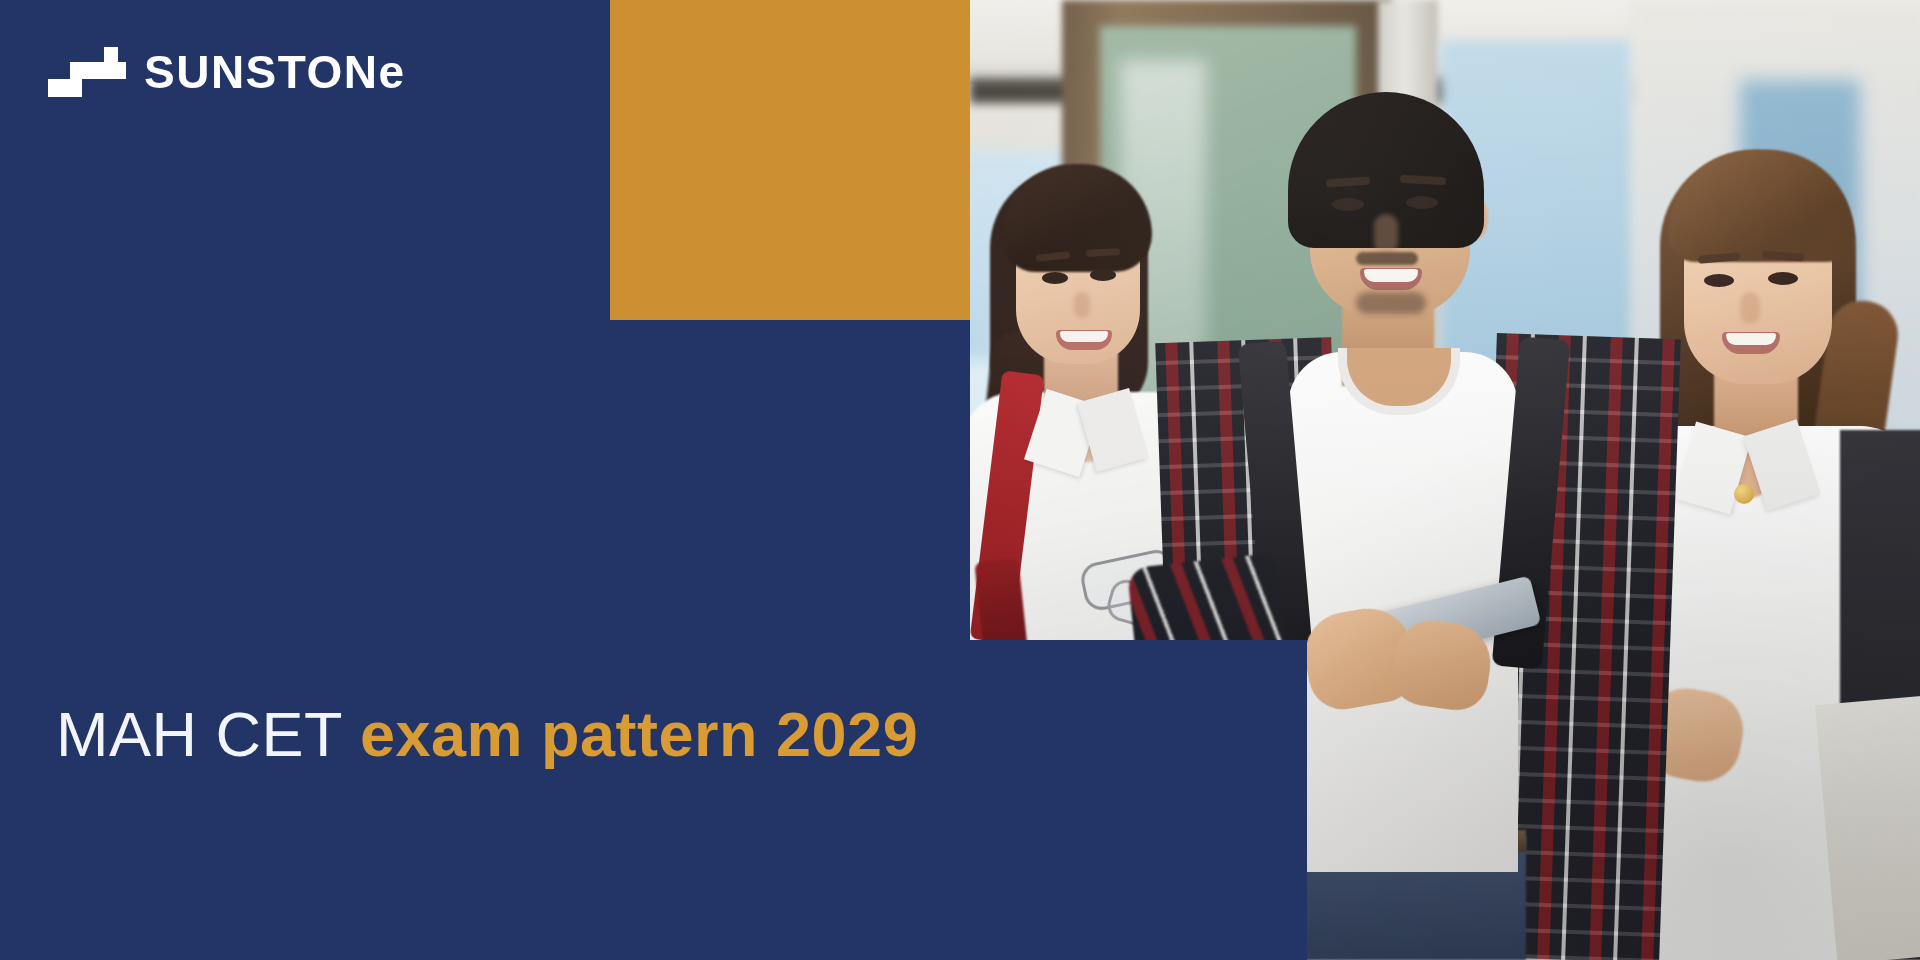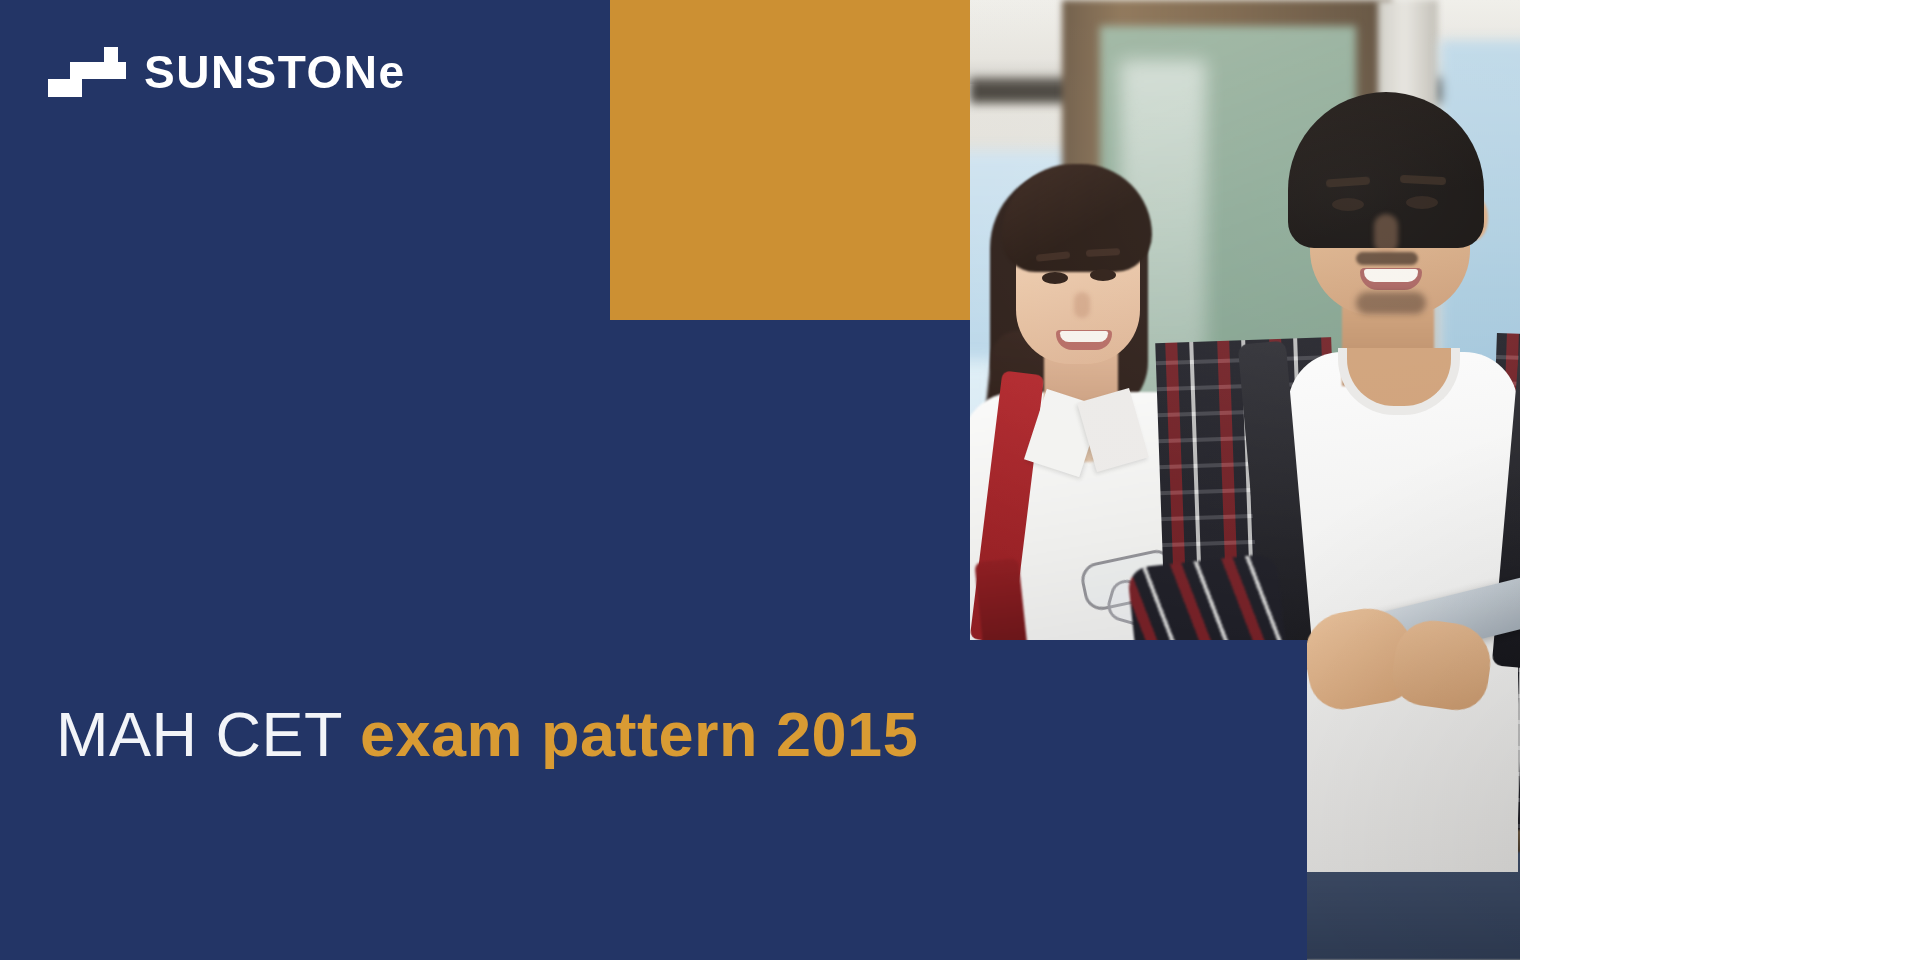--- a/index.html
+++ b/index.html
@@ -2,21 +2,21 @@
 <html><head>
 <meta charset="utf-8">
 <style>
   html, body {
     margin: 0;
     padding: 0;
     background: #ffffff;
   }
   #banner {
     position: relative;
-    width: 1520px;
+    width: 1920px;
     height: 960px;
     overflow: hidden;
     background: #233566;
     font-family: "Liberation Sans", sans-serif;
   }
 
   
   .navy-bg {
     position: absolute;
     inset: 0;
@@ -515,16 +515,16 @@
   </div>
 
   <div class="logo">
     <svg class="logo-mark" viewBox="0 0 78 50" aria-hidden="true">
       <path d="M0 32 H22 V15 H56 V0 H70 V15 H78 V32 H34 V50 H0 Z" fill="#ffffff"></path>
     </svg>
     <span class="logo-word">SUNSTONe</span>
   </div>
 
   <div class="headline">
-    <span class="hl-light">MAH CET </span><span class="hl-gold">exam pattern 2015</span>
+    <span class="hl-light">MAH CET </span><span class="hl-gold">exam pattern 2029</span>
   </div>
 
 </div>
 
 </body></html>

